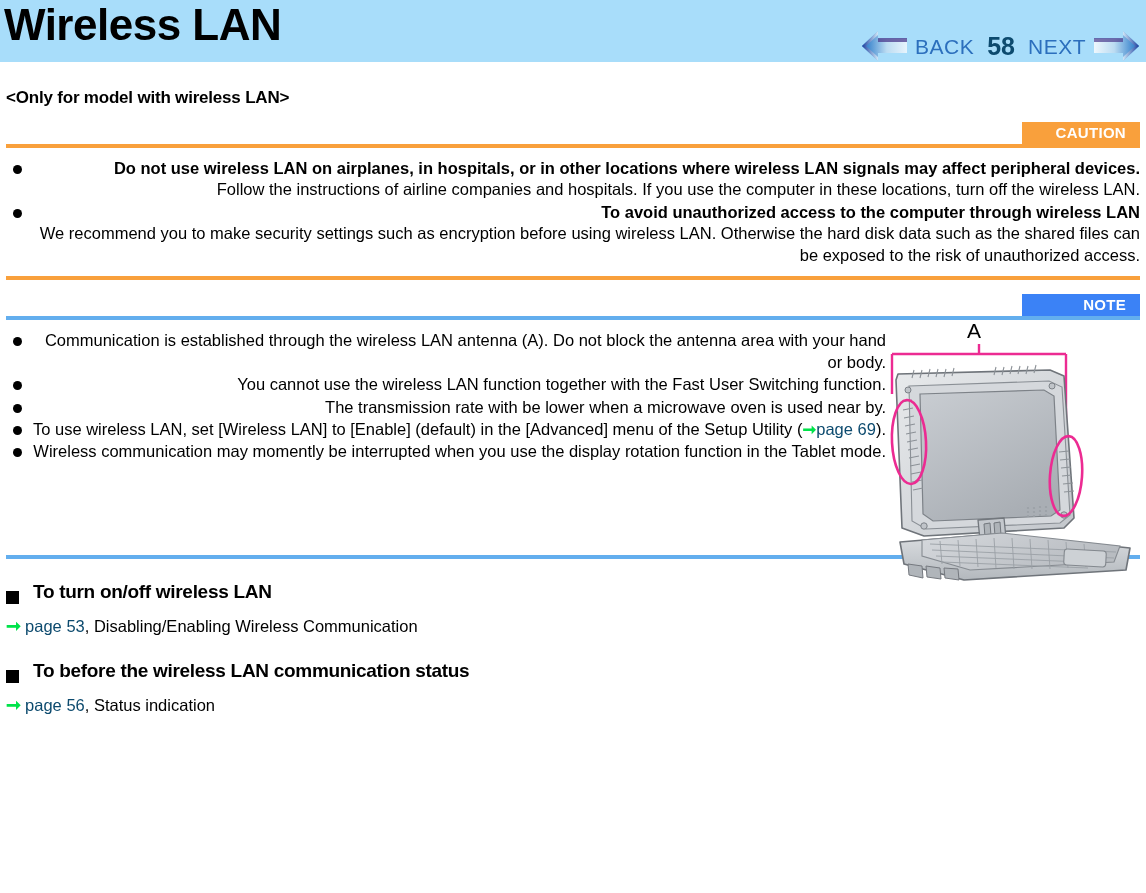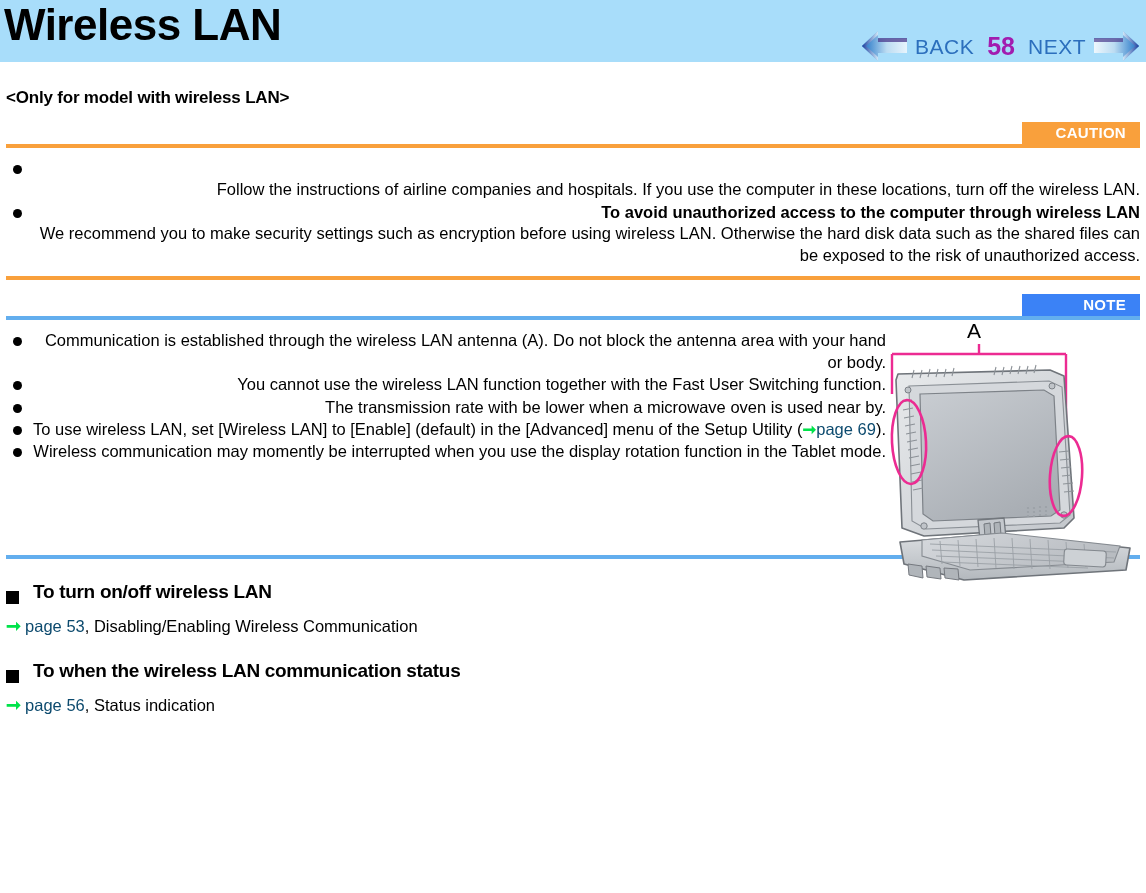--- a/index.html
+++ b/index.html
@@ -42,21 +42,21 @@
   .nav-label {
     font-size: 21px;
     color: #2c6fbd;
     letter-spacing: 0.5px;
     padding: 0 6px;
     line-height: 1;
   }
   .nav-page {
     font-size: 25px;
     font-weight: bold;
-    color: #a21caf;
+    color: #0c4a6e;
     padding: 0 7px;
     line-height: 1;
   }
   .arrow-svg { display: block; }
 
   
   .page {
     position: relative;
     width: 1146px;
     padding: 0 6px;
@@ -226,21 +226,21 @@
   <div class="model-note">&lt;Only for model with wireless LAN&gt;</div>
 
   <div class="callout">
     <div class="badge-row">
       <span class="badge badge-caution">CAUTION</span>
     </div>
     <div class="rule rule-caution"></div>
 
     <ul class="bullets">
       <li>
-        <br>
+        <span class="b">Do not use wireless LAN on airplanes, in hospitals, or in other locations where wireless LAN signals may affect peripheral devices.</span><br>
         <span>Follow the instructions of airline companies and hospitals. If you use the computer in these locations, turn off the wireless LAN.</span>
       </li>
       <li>
         <span class="b">To avoid unauthorized access to the computer through wireless LAN</span><br>
         <span>We recommend you to make security settings such as encryption before using wireless LAN. Otherwise the hard disk data such as the shared files can be exposed to the risk of unauthorized access.</span>
       </li>
     </ul>
 
     <div class="rule-bottom rule-caution"></div>
   </div>
@@ -375,20 +375,20 @@
       <span>To turn on/off wireless LAN</span>
     </div>
     <div class="section-link">
       <span class="arrow-green">➞</span><span class="link">page 53</span><span>, Disabling/Enabling Wireless Communication</span>
     </div>
   </div>
 
   <div class="section">
     <div class="section-head">
       <span class="sq"></span>
-      <span>To when the wireless LAN communication status</span>
+      <span>To before the wireless LAN communication status</span>
     </div>
     <div class="section-link">
       <span class="arrow-green">➞</span><span class="link">page 56</span><span>, Status indication</span>
     </div>
   </div>
 
 </div>
 
 </body></html>

